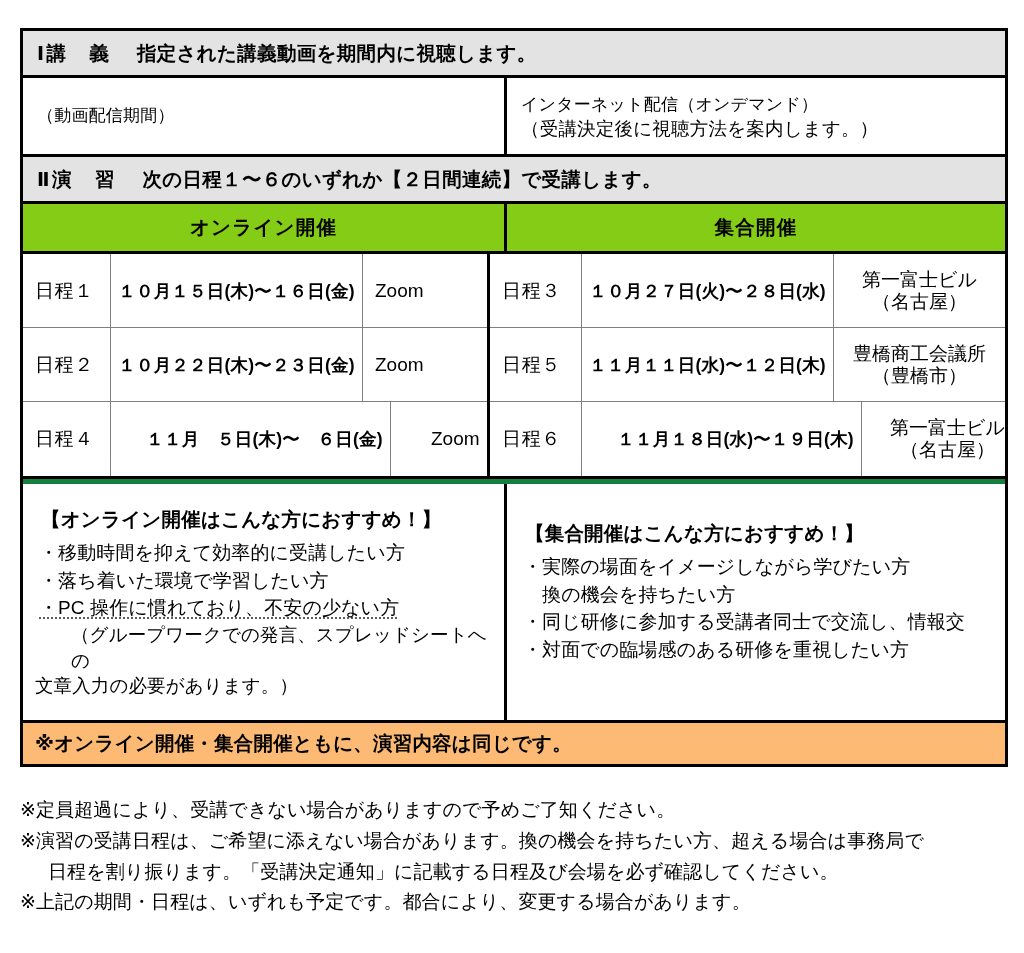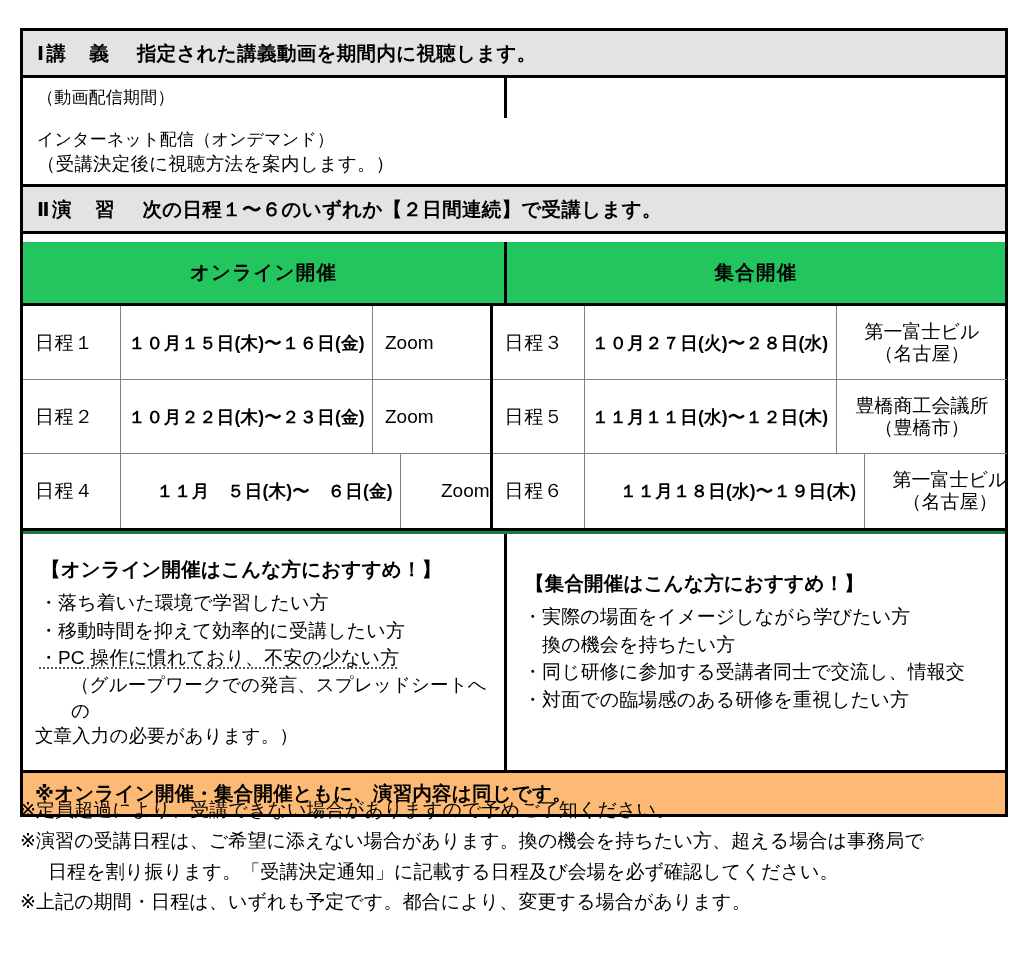--- a/index.html
+++ b/index.html
@@ -68,21 +68,20 @@
     font-size: 19.5px;
     margin-left: 26px;
     letter-spacing: 0.3px;
   }
 
   
   .period-row {
     display: flex;
     min-height: 76px;
     box-sizing: border-box;
-    flex-direction: column;
   }
   .period-left {
     width: 484px;
     box-sizing: border-box;
     border-right: 3px solid #000;
     padding: 8px 0 8px 14px;
     display: flex;
     flex-direction: column;
     justify-content: center;
   }
@@ -104,24 +103,23 @@
     display: flex;
     flex-direction: column;
     justify-content: center;
   }
   .period-right .l1 { font-size: 17px; letter-spacing: 0.2px; }
   .period-right .l2 { font-size: 18.5px; letter-spacing: 0.2px; }
 
   
   .mode-head {
     display: flex;
-    background: #22c55e;
-    height: 61px;
-    box-sizing: border-box;
-    margin-top: 8px;
+    background: #84cc16;
+    height: 47px;
+    box-sizing: border-box;
   }
   .mode-head > div {
     display: flex;
     align-items: center;
     justify-content: center;
     font-weight: bold;
     font-size: 19.5px;
     letter-spacing: 1.2px;
     box-sizing: border-box;
   }
@@ -145,21 +143,21 @@
 
   .srow {
     display: flex;
     height: 74px;
     border-bottom: 1px solid #808080;
     box-sizing: border-box;
   }
   .srow:last-child { border-bottom: none; gap: 28px; }
 
   .c-no {
-    width: 98px;
+    width: 88px;
     box-sizing: border-box;
     border-right: 1px solid #808080;
     display: flex;
     align-items: center;
     padding-left: 12px;
     font-size: 19px;
     letter-spacing: 0.6px;
   }
   .c-date {
     width: 252px;
@@ -191,21 +189,21 @@
   .c-venue .v1 { white-space: nowrap; }
   .c-venue .v2 { white-space: nowrap; }
 
   
   .sched-half.right .c-no { width: 92px; }
   .sched-half.right .c-date { width: 252px; }
 
   
   .recos {
     display: flex;
-    border-top: 3px solid #15803d;
+    border-top: 5px solid #15803d;
     box-sizing: border-box;
   }
   .reco {
     box-sizing: border-box;
     padding: 22px 10px 16px 12px;
   }
   .reco.left {
     width: 484px;
     border-right: 3px solid #000;
     min-height: 236px;
@@ -363,22 +361,22 @@
             </div>
           </div>
         </div>
 
       </div>
     </div>
 
     <div class="recos">
       <div class="reco left">
         <div class="reco-title">【オンライン開催はこんな方におすすめ！】</div>
+        <div class="reco-item">・移動時間を抑えて効率的に受講したい方</div>
         <div class="reco-item">・落ち着いた環境で学習したい方</div>
-        <div class="reco-item">・移動時間を抑えて効率的に受講したい方</div>
         <div class="reco-item">
           <span class="wavy">・PC 操作に慣れており、不安の少ない方</span>
         </div>
         <div class="reco-note note-l1">（グループワークでの発言、スプレッドシートへの</div>
         <div class="reco-note note-l2">文章入力の必要があります。）</div>
       </div>
       <div class="reco right">
         <div class="reco-title">【集合開催はこんな方におすすめ！】</div>
         <div class="reco-item">・実際の場面をイメージしながら学びたい方</div>
         <div class="reco-item">　換の機会を持ちたい方</div>

